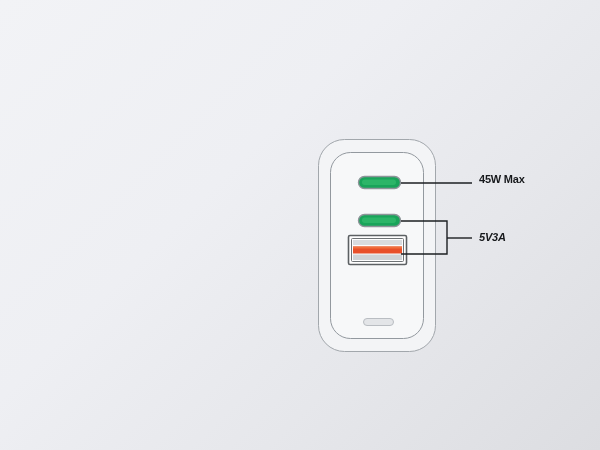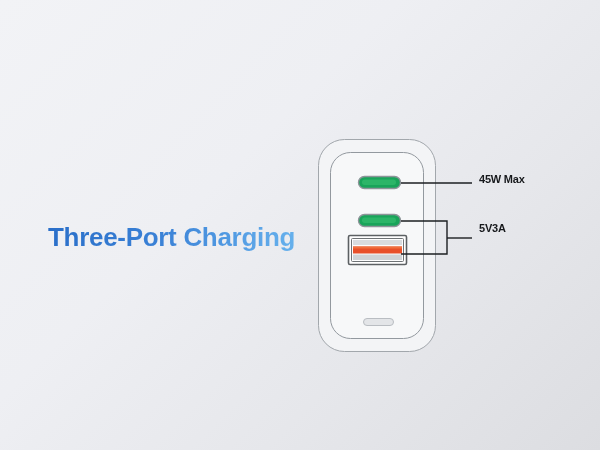--- a/index.html
+++ b/index.html
@@ -47,28 +47,27 @@
   
   .callout-label {
     position: absolute;
     font-size: 11px;
     font-weight: bold;
     color: #17191c;
     letter-spacing: -0.2px;
     white-space: nowrap;
   }
   #label-45w { left: 479px; top: 173px; }
-  #label-5v3a { left: 479px; top: 222px; }
+  #label-5v3a { left: 479px; top: 231px; font-style: italic; }
 </style>
 </head>
 <body>
 
 <div id="stage">
 
-  <div id="headline">Three-Port Charging</div>
 
   <div id="charger">
     <svg width="180" height="225" viewBox="0 0 180 225" xmlns="http://www.w3.org/2000/svg">
 
       <rect x="5.5" y="5.5" width="117" height="212" rx="26" ry="26" fill="#f3f4f6" stroke="#a2a7ac" stroke-width="1"></rect>
 
       <rect x="17.5" y="18.5" width="93" height="186" rx="20" ry="20" fill="#f7f8f9" stroke="#93999f" stroke-width="1"></rect>
 
       <g>
         <rect x="45.5" y="42.5" width="42" height="12" rx="6" ry="6" fill="#19a45a" stroke="#8d9499" stroke-width="1.4"></rect>

